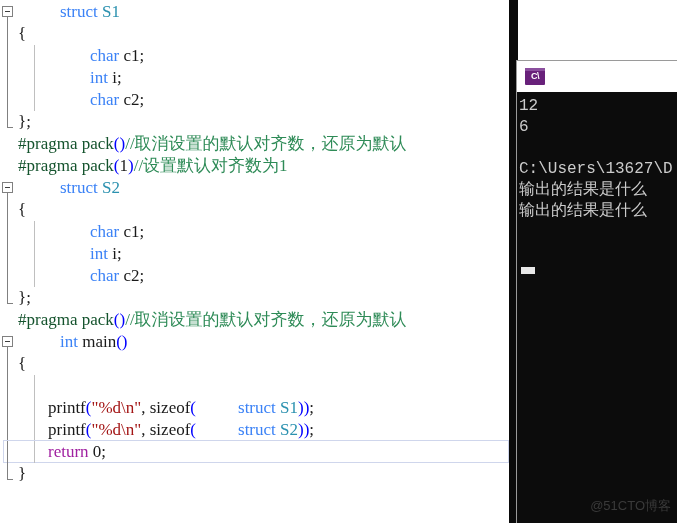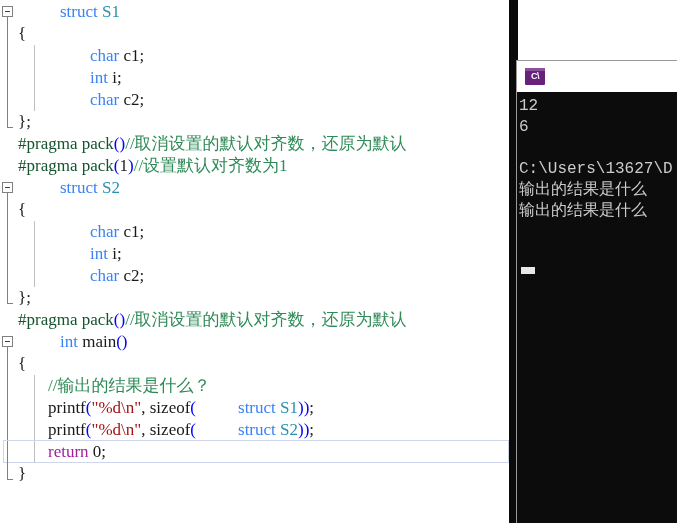--- a/index.html
+++ b/index.html
@@ -217,21 +217,21 @@
         <div class="code-line" style="top: 155px;"><span class="ln-text" style="left: 18px;"><span class="t-pre">#pragma pack</span><span class="t-paren">(</span><span class="t-num">1</span><span class="t-paren">)</span><span class="t-cmt">//设置默认对齐数为1</span></span></div>
         <div class="code-line" style="top: 177px; text-decoration: underline;"><div class="fold-box" style="top: 5px;"></div><div class="fold-vline" style="top: 16px; height: 6px;"></div><span class="ln-text" style="left: 18px;"><span class="t-kw">struct</span><span class="t-plain"> </span><span class="t-type">S2</span></span></div>
         <div class="code-line" style="top: 199px;"><div class="fold-vline" style="top: 0px; height: 22px;"></div><span class="ln-text" style="left: 18px;"><span class="t-punct">{</span></span></div>
         <div class="code-line" style="top: 221px;"><div class="fold-vline" style="top: 0px; height: 22px;"></div><div class="indent-guide" style="top: 0px; height: 22px;"></div><span class="ln-text" style="left: 48px;"><span class="t-kw">char</span><span class="t-plain"> c1;</span></span></div>
         <div class="code-line" style="top: 243px;"><div class="fold-vline" style="top: 0px; height: 22px;"></div><div class="indent-guide" style="top: 0px; height: 22px;"></div><span class="ln-text" style="left: 48px;"><span class="t-kw">int</span><span class="t-plain"> i;</span></span></div>
         <div class="code-line" style="top: 265px;"><div class="fold-vline" style="top: 0px; height: 22px;"></div><div class="indent-guide" style="top: 0px; height: 22px;"></div><span class="ln-text" style="left: 48px;"><span class="t-kw">char</span><span class="t-plain"> c2;</span></span></div>
         <div class="code-line" style="top: 287px;"><div class="fold-vline" style="top: 0px; height: 16px;"></div><div class="fold-elbow" style="top: 16px;"></div><span class="ln-text" style="left: 18px;"><span class="t-punct">};</span></span></div>
         <div class="code-line" style="top: 309px;"><span class="ln-text" style="left: 18px;"><span class="t-pre">#pragma pack</span><span class="t-paren">()</span><span class="t-cmt">//取消设置的默认对齐数，还原为默认</span></span></div>
         <div class="code-line" style="top: 331px;"><div class="fold-box" style="top: 5px;"></div><div class="fold-vline" style="top: 16px; height: 6px;"></div><span class="ln-text" style="left: 18px;"><span class="t-kw">int</span><span class="t-plain"> main</span><span class="t-paren">()</span></span></div>
         <div class="code-line" style="top: 353px;"><div class="fold-vline" style="top: 0px; height: 22px;"></div><span class="ln-text" style="left: 18px;"><span class="t-punct">{</span></span></div>
-        <div class="code-line" style="top: 375px;"><div class="fold-vline" style="top: 0px; height: 22px;"></div><div class="indent-guide" style="top: 0px; height: 22px;"></div><span class="ln-text" style="left: 48px;"><span class="t-cmt">//输出的结果是什么？</span></span></div>
+        <div class="code-line" style="top: 375px;"><div class="fold-vline" style="top: 0px; height: 22px;"></div><div class="indent-guide" style="top: 0px; height: 22px;"></div></div>
         <div class="code-line" style="top: 397px;"><div class="fold-vline" style="top: 0px; height: 22px;"></div><div class="indent-guide" style="top: 0px; height: 22px;"></div><span class="ln-text" style="left: 48px;"><span class="t-plain">printf</span><span class="t-paren">(</span><span class="t-str">"%d</span><span class="t-esc">\n</span><span class="t-str">"</span><span class="t-plain">, </span><span class="t-plain">sizeof</span><span class="t-paren">(</span><span class="t-kw">struct</span><span class="t-plain"> </span><span class="t-type">S1</span><span class="t-paren">))</span><span class="t-punct">;</span></span></div>
         <div class="code-line" style="top: 419px;"><div class="fold-vline" style="top: 0px; height: 22px;"></div><div class="indent-guide" style="top: 0px; height: 22px;"></div><span class="ln-text" style="left: 48px;"><span class="t-plain">printf</span><span class="t-paren">(</span><span class="t-str">"%d</span><span class="t-esc">\n</span><span class="t-str">"</span><span class="t-plain">, </span><span class="t-plain">sizeof</span><span class="t-paren">(</span><span class="t-kw">struct</span><span class="t-plain"> </span><span class="t-type">S2</span><span class="t-paren">))</span><span class="t-punct">;</span></span></div>
         <div class="cur-line-box" style="top: 440px;"></div>
         <div class="code-line" style="top: 441px;"><div class="fold-vline" style="top: 0px; height: 22px;"></div><div class="indent-guide" style="top: 0px; height: 22px;"></div><span class="ln-text" style="left: 48px;"><span class="t-ctl">return</span><span class="t-plain"> </span><span class="t-num">0</span><span class="t-punct">;</span></span></div>
         <div class="code-line" style="top: 463px;"><div class="fold-vline" style="top: 0px; height: 16px;"></div><div class="fold-elbow" style="top: 16px;"></div><span class="ln-text" style="left: 18px;"><span class="t-punct">}</span></span></div>
       </div>
   </div>
   <div id="editor-right-strip"></div>
 
   <div id="console-window">
@@ -248,15 +248,16 @@
           <div class="con-line">12</div>
           <div class="con-line">6</div>
           <div class="con-line blank">&nbsp;</div>
           <div class="con-line">C:\Users\13627\D</div>
           <div class="con-line">输出的结果是什么</div>
           <div class="con-line">输出的结果是什么</div>
         </div>
       <div id="con-cursor"></div>
     </div>
 
+    <div id="watermark">@51CTO博客</div>
   </div>
 
 </div>
 
 </body></html>

